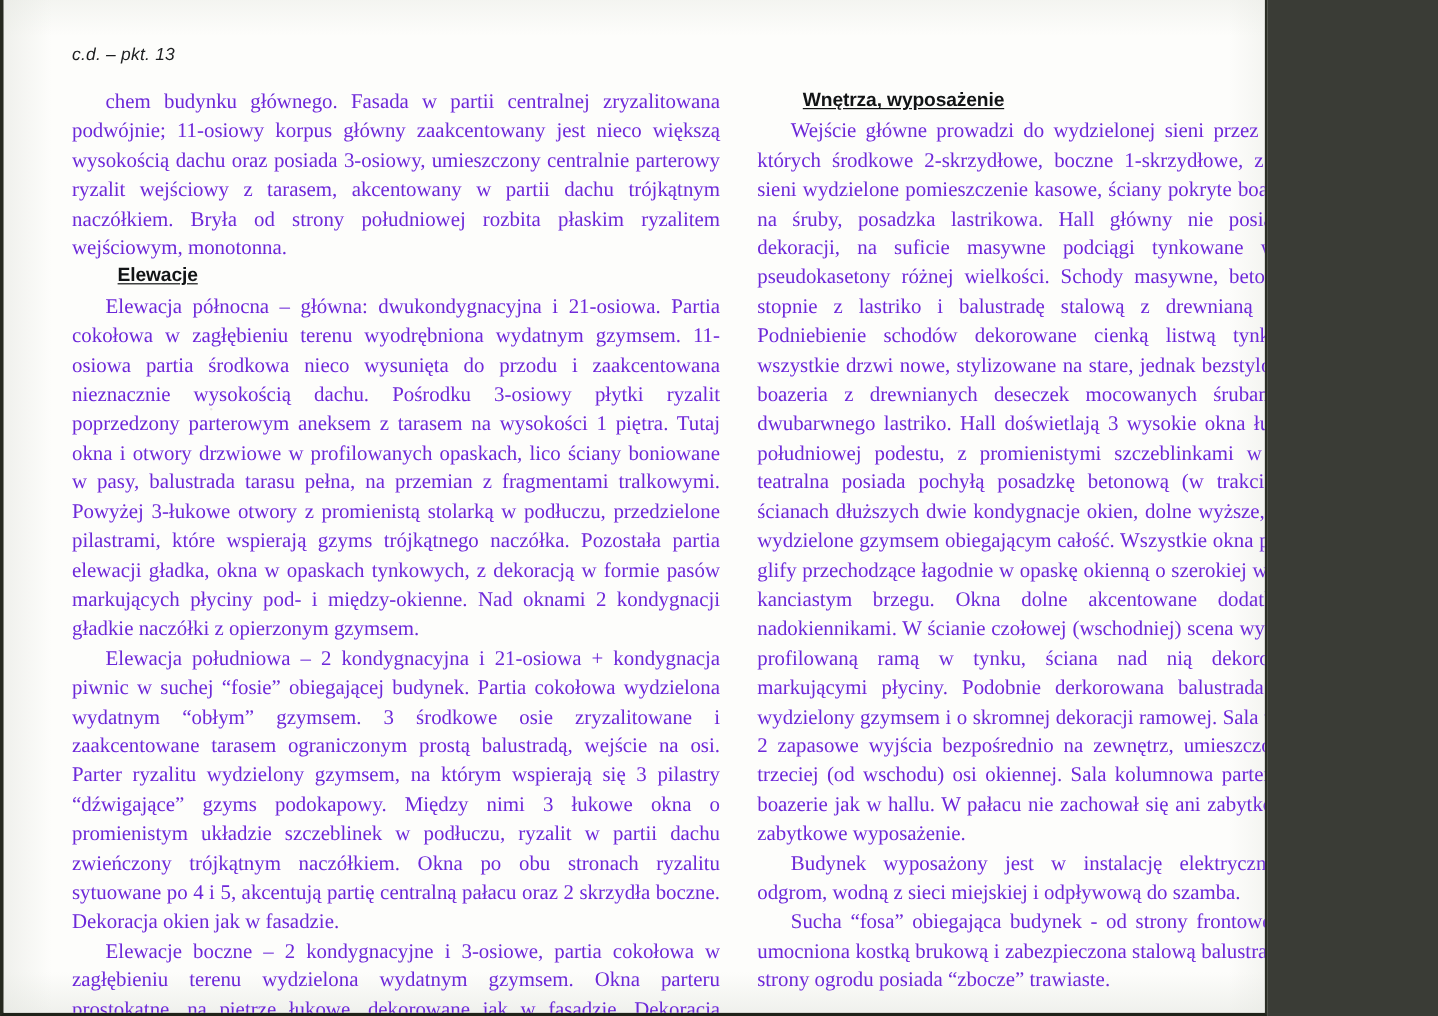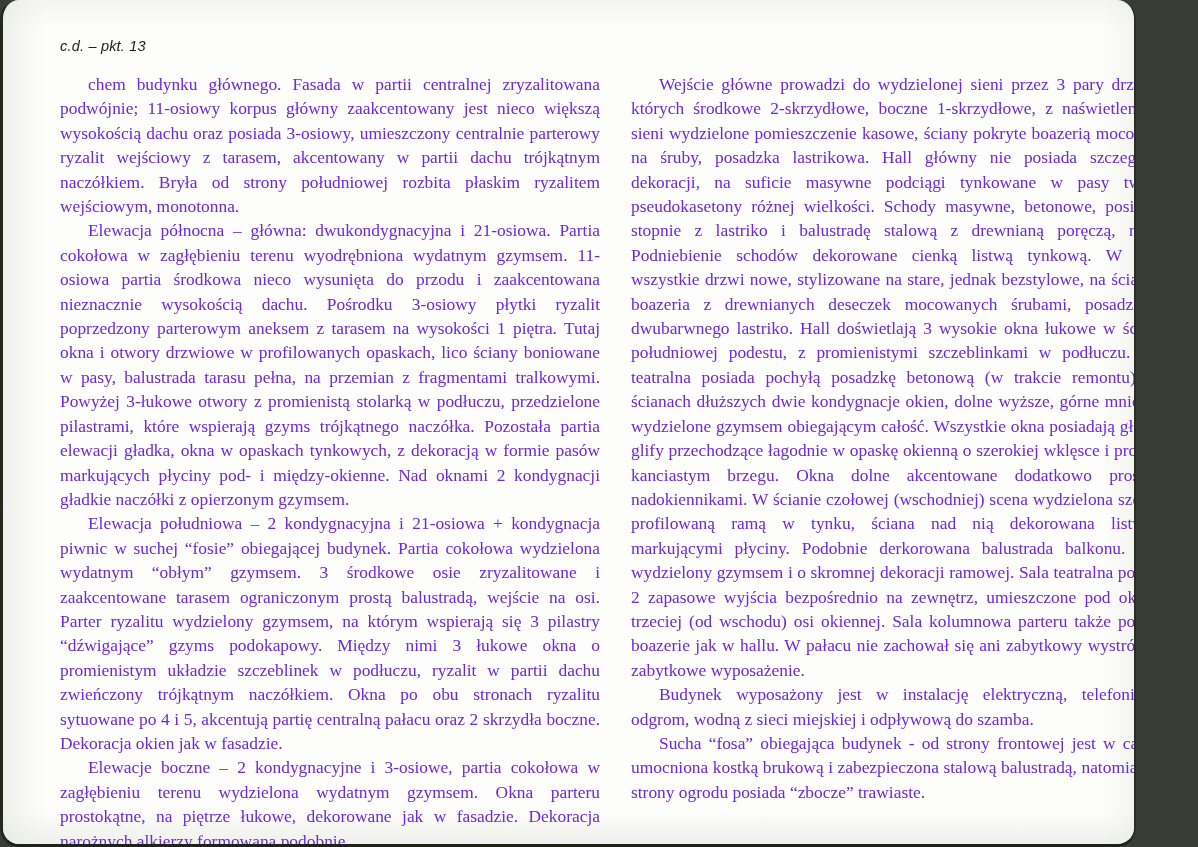--- a/index.html
+++ b/index.html
@@ -3,32 +3,31 @@
 <meta charset="utf-8">
 <title>Scanned document page</title>
 <style>
   html, body {
     margin: 0;
     padding: 0;
     background: #3a3c36;
   }
   #page {
     position: relative;
-    width: 1136px;
+    width: 1056px;
     height: 847px;
     background: #fdfdfb;
     overflow: hidden;
     box-sizing: border-box;
     border-left: 3px solid #26291f;
     border-right: 2px solid #2b2e25;
     border-bottom: 3px solid #1f2219;
     border-top: 0;
     font-family: "Liberation Serif", "DejaVu Serif", serif;
     color: #16181a;
-    border-radius: 19px;
   }
   
   #page::before {
     content: "";
     position: absolute;
     inset: 0;
     pointer-events: none;
     background:
       linear-gradient(90deg, rgba(228,230,224,0.55) 0px, rgba(255,255,255,0) 40px),
       linear-gradient(180deg, rgba(232,234,228,0.45) 0px, rgba(255,255,255,0) 30px),
@@ -101,26 +100,32 @@
 <body>
 
 <div id="page">
 
   <div class="runhead">c.d. – pkt. 13</div>
 
   <div class="columns">
 
     <div class="col">
       <p class="body">chem budynku głównego. Fasada w partii centralnej zryzalitowana podwójnie; 11-osiowy korpus główny zaakcentowany jest nieco większą wysokością dachu oraz posiada 3-osiowy, umieszczony centralnie parterowy ryzalit wejściowy z tarasem, akcentowany w partii dachu trójkątnym naczółkiem. Bryła od strony południowej rozbita płaskim ryzalitem wejściowym, monotonna.</p>
+      <div class="heading-wrap">
+        <span class="heading">Elewacje</span>
+      </div>
       <p class="body">Elewacja północna – główna: dwukondygnacyjna i 21-osiowa. Partia cokołowa w zagłębieniu terenu wyodrębniona wydatnym gzymsem. 11-osiowa partia środkowa nieco wysunięta do przodu i zaakcentowana nieznacznie wysokością dachu. Pośrodku 3-osiowy płytki ryzalit poprzedzony parterowym aneksem z tarasem na wysokości 1 piętra. Tutaj okna i otwory drzwiowe w profilowanych opaskach, lico ściany boniowane w pasy, balustrada tarasu pełna, na przemian z fragmentami tralkowymi. Powyżej 3-łukowe otwory z promienistą stolarką w podłuczu, przedzielone pilastrami, które wspierają gzyms trójkątnego naczółka. Pozostała partia elewacji gładka, okna w opaskach tynkowych, z dekoracją w formie pasów markujących płyciny pod- i między-okienne. Nad oknami 2 kondygnacji gładkie naczółki z opierzonym gzymsem.</p>
       <p class="body">Elewacja południowa – 2 kondygnacyjna i 21-osiowa + kondygnacja piwnic w suchej “fosie” obiegającej budynek. Partia cokołowa wydzielona wydatnym “obłym” gzymsem. 3 środkowe osie zryzalitowane i zaakcentowane tarasem ograniczonym prostą balustradą, wejście na osi. Parter ryzalitu wydzielony gzymsem, na którym wspierają się 3 pilastry “dźwigające” gzyms podokapowy. Między nimi 3 łukowe okna o promienistym układzie szczeblinek w podłuczu, ryzalit w partii dachu zwieńczony trójkątnym naczółkiem. Okna po obu stronach ryzalitu sytuowane po 4 i 5, akcentują partię centralną pałacu oraz 2 skrzydła boczne. Dekoracja okien jak w fasadzie.</p>
       <p class="body">Elewacje boczne – 2 kondygnacyjne i 3-osiowe, partia cokołowa w zagłębieniu terenu wydzielona wydatnym gzymsem. Okna parteru prostokątne, na piętrze łukowe, dekorowane jak w fasadzie. Dekoracja narożnych alkierzy formowana podobnie.</p>
     </div>
 
     <div class="col">
+      <div class="heading-wrap">
+        <span class="heading">Wnętrza, wyposażenie</span>
+      </div>
       <p class="body">Wejście główne prowadzi do wydzielonej sieni przez 3 pary drzwi, z których środkowe 2-skrzydłowe, boczne 1-skrzydłowe, z naświetlem. W sieni wydzielone pomieszczenie kasowe, ściany pokryte boazerią mocowaną na śruby, posadzka lastrikowa. Hall główny nie posiada szczególnej dekoracji, na suficie masywne podciągi tynkowane w pasy tworzą pseudokasetony różnej wielkości. Schody masywne, betonowe, posiadają stopnie z lastriko i balustradę stalową z drewnianą poręczą, nową. Podniebienie schodów dekorowane cienką listwą tynkową. W hallu wszystkie drzwi nowe, stylizowane na stare, jednak bezstylowe, na ścianach boazeria z drewnianych deseczek mocowanych śrubami, posadzka z dwubarwnego lastriko. Hall doświetlają 3 wysokie okna łukowe w ścianie południowej podestu, z promienistymi szczeblinkami w podłuczu. Sala teatralna posiada pochyłą posadzkę betonową (w trakcie remontu). Na ścianach dłuższych dwie kondygnacje okien, dolne wyższe, górne mniejsze, wydzielone gzymsem obiegającym całość. Wszystkie okna posiadają gładkie glify przechodzące łagodnie w opaskę okienną o szerokiej wklęsce i prostym kanciastym brzegu. Okna dolne akcentowane dodatkowo prostymi nadokiennikami. W ścianie czołowej (wschodniej) scena wydzielona szeroka profilowaną ramą w tynku, ściana nad nią dekorowana listwami markującymi płyciny. Podobnie derkorowana balustrada balkonu. Sufit wydzielony gzymsem i o skromnej dekoracji ramowej. Sala teatralna posiada 2 zapasowe wyjścia bezpośrednio na zewnętrz, umieszczone pod oknami trzeciej (od wschodu) osi okiennej. Sala kolumnowa parteru także posiada boazerie jak w hallu. W pałacu nie zachował się ani zabytkowy wystrój, ani zabytkowe wyposażenie.</p>
       <p class="body">Budynek wyposażony jest w instalację elektryczną, telefoniczną, odgrom, wodną z sieci miejskiej i odpływową do szamba.</p>
       <p class="body">Sucha “fosa” obiegająca budynek - od strony frontowej  jest w całości umocniona kostką brukową i zabezpieczona stalową balustradą, natomiast od strony ogrodu posiada “zbocze” trawiaste.</p>
     </div>
 
   </div>
 
   <span class="speckle" style="left:172px;top:340px;width:2px;height:2px;"></span>
   <span class="speckle" style="left:869px;top:790px;width:2px;height:2px;"></span>
   <span class="speckle" style="left:330px;top:800px;width:3px;height:2px;"></span>

